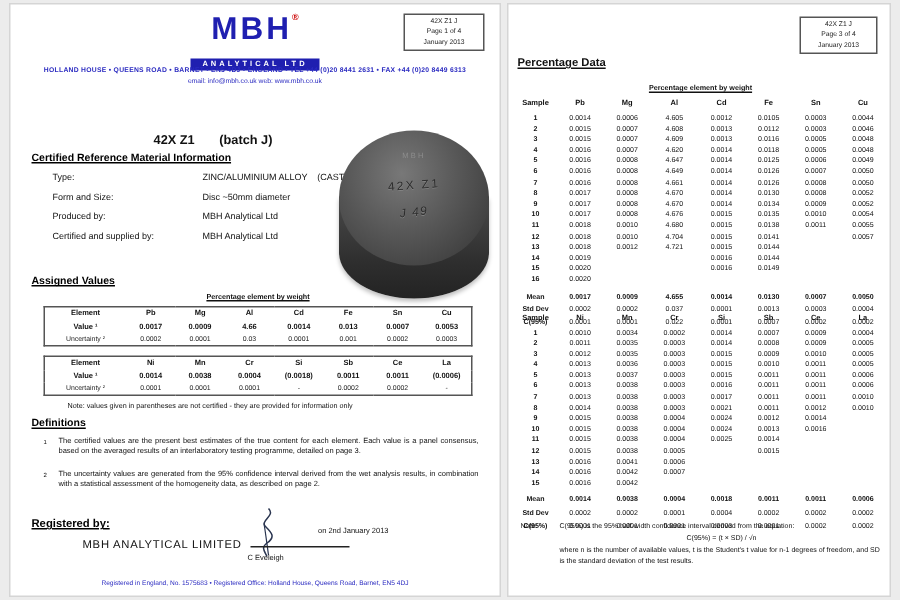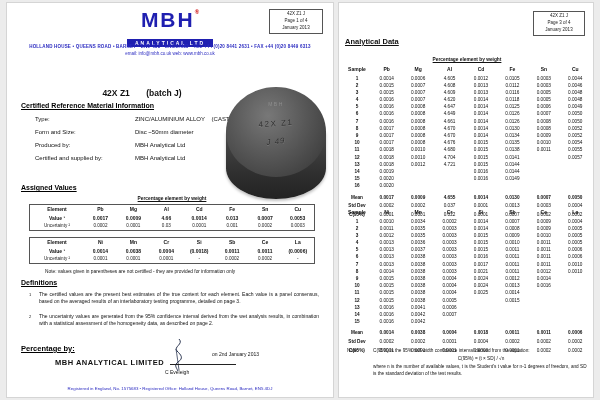--- a/index.html
+++ b/index.html
@@ -53,21 +53,21 @@
   table.assigned tr:nth-child(1) td,table.assigned tr:nth-child(2) td{font-weight:bold;}
   table.assigned tr:nth-child(3) td{font-size:4.6px;color:#222;}
 
   .paren-note{position:absolute;top:266px;left:38px;font-size:4.8px;color:#111;}
 
   .def-items{position:absolute;top:288px;left:22px;width:290px;}
   .def-item{display:flex;margin-bottom:7px;}
   .def-num{font-size:4px;width:10px;flex:none;padding-top:1px;}
   .def-text{font-size:5px;line-height:1.45;text-align:justify;}
 
-  .certline{position:absolute;top:354px;left:30px;font-size:7.5px;font-weight:bold;letter-spacing:0.5px;padding-left:18px;}
+  .certline{position:absolute;top:354px;left:30px;font-size:7.5px;font-weight:normal;letter-spacing:0.5px;padding-left:18px;}
   .sig-rule{display:inline-block;width:66px;border-bottom:1px solid #222;height:7px;margin-left:6px;}
   .cert-date{position:absolute;top:348px;left:205px;font-size:5px;}
   .signer{position:absolute;top:366px;left:158px;font-size:5px;}
   .sig-svg{position:absolute;top:334px;left:150px;}
   .footer{position:absolute;top:383px;left:0;right:0;text-align:center;color:#2a2ac0;font-size:4.4px;}
 
   
   .adata-head{position:absolute;top:34px;left:6px;font-size:7.5px;font-weight:bold;text-decoration:underline;}
   table.adata{position:absolute;left:4px;width:248px;border-collapse:collapse;table-layout:fixed;}
   table.adata td{text-align:center;font-size:4.7px;padding:0.9px 0;line-height:1.15;}
@@ -221,21 +221,21 @@
     <div class="def-item">
       <div class="def-num">1</div>
       <div class="def-text">The certified values are the present best estimates of the true content for each element.  Each value is a panel consensus, based on the averaged results of an interlaboratory testing programme, detailed on page 3.</div>
     </div>
     <div class="def-item">
       <div class="def-num">2</div>
       <div class="def-text">The uncertainty values are generated from the 95% confidence interval derived from the wet analysis results, in combination with a statistical assessment of the homogeneity data, as described on page 2.</div>
     </div>
   </div>
 
-  <div class="sec-head" style="top:341px;font-size:7.5px;">Percentage by:</div>
+  <div class="sec-head" style="top:341px;font-size:7.5px;">Registered by:</div>
 
   <svg class="sig-svg" width="42" height="36" viewBox="0 0 42 36">
     <path d="M22,2 C27,7 16,10 20,14 C24,18 27,21 21,25 C17,28 19,30 21,34" fill="none" stroke="#2a3550" stroke-width="1"></path>
     <path d="M19,12 C20,18 21,26 22,33" fill="none" stroke="#2a3550" stroke-width="0.8"></path>
   </svg>
 
   <div class="certline">
     <span>MBH  ANALYTICAL  LIMITED</span><span class="sig-rule"></span>
   </div>
   <div class="cert-date">on 2nd January 2013</div>
@@ -245,21 +245,21 @@
 </div>
 
 <div class="page" id="page-right">
 
   <div class="corner-box" style="top:8px;right:8px;width:44px;">
     <div>42X Z1 J</div>
     <div>Page 3 of 4</div>
     <div>January 2013</div>
   </div>
 
-  <div class="adata-head">Analytical Data</div>
+  <div class="adata-head">Percentage Data</div>
   <div class="pct-label" style="top:54px;left:4px;width:248px;">Percentage element by weight</div>
 
   <table class="adata" style="top:63px;">
     <thead>
         <tr>
           <td>Sample</td>
           <td>Pb</td>
           <td>Mg</td>
           <td>Al</td>
           <td>Cd</td>

